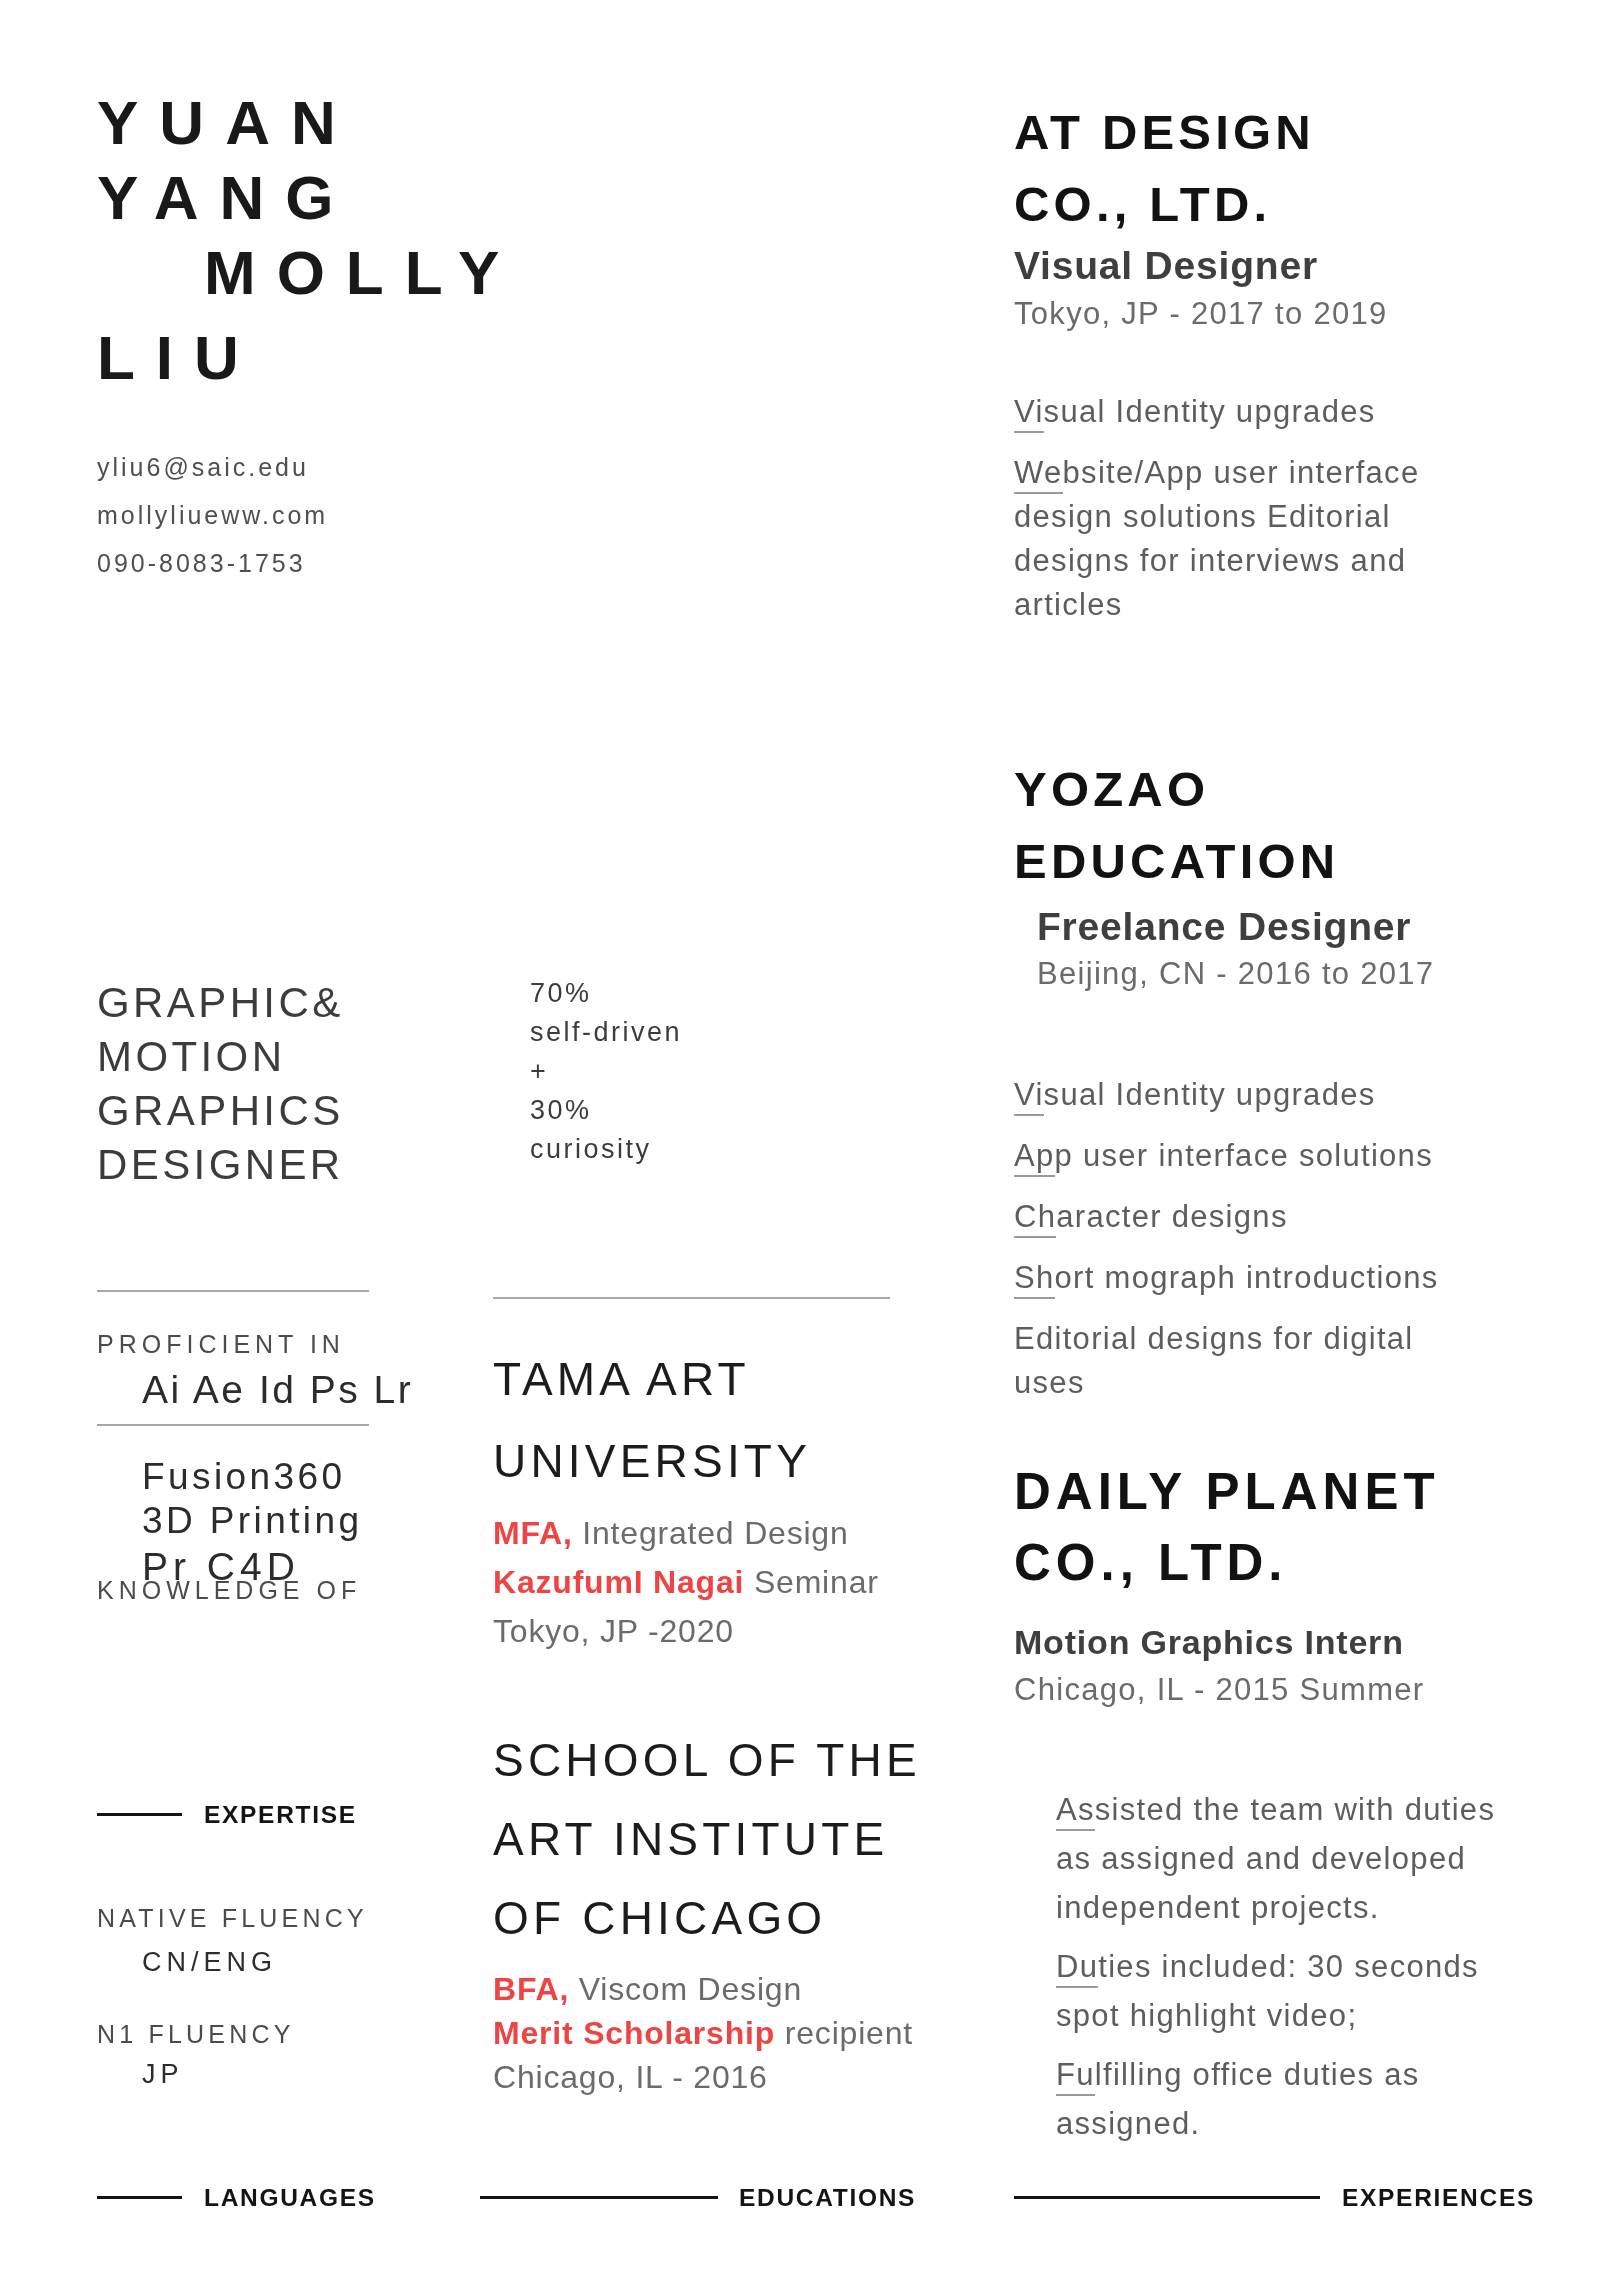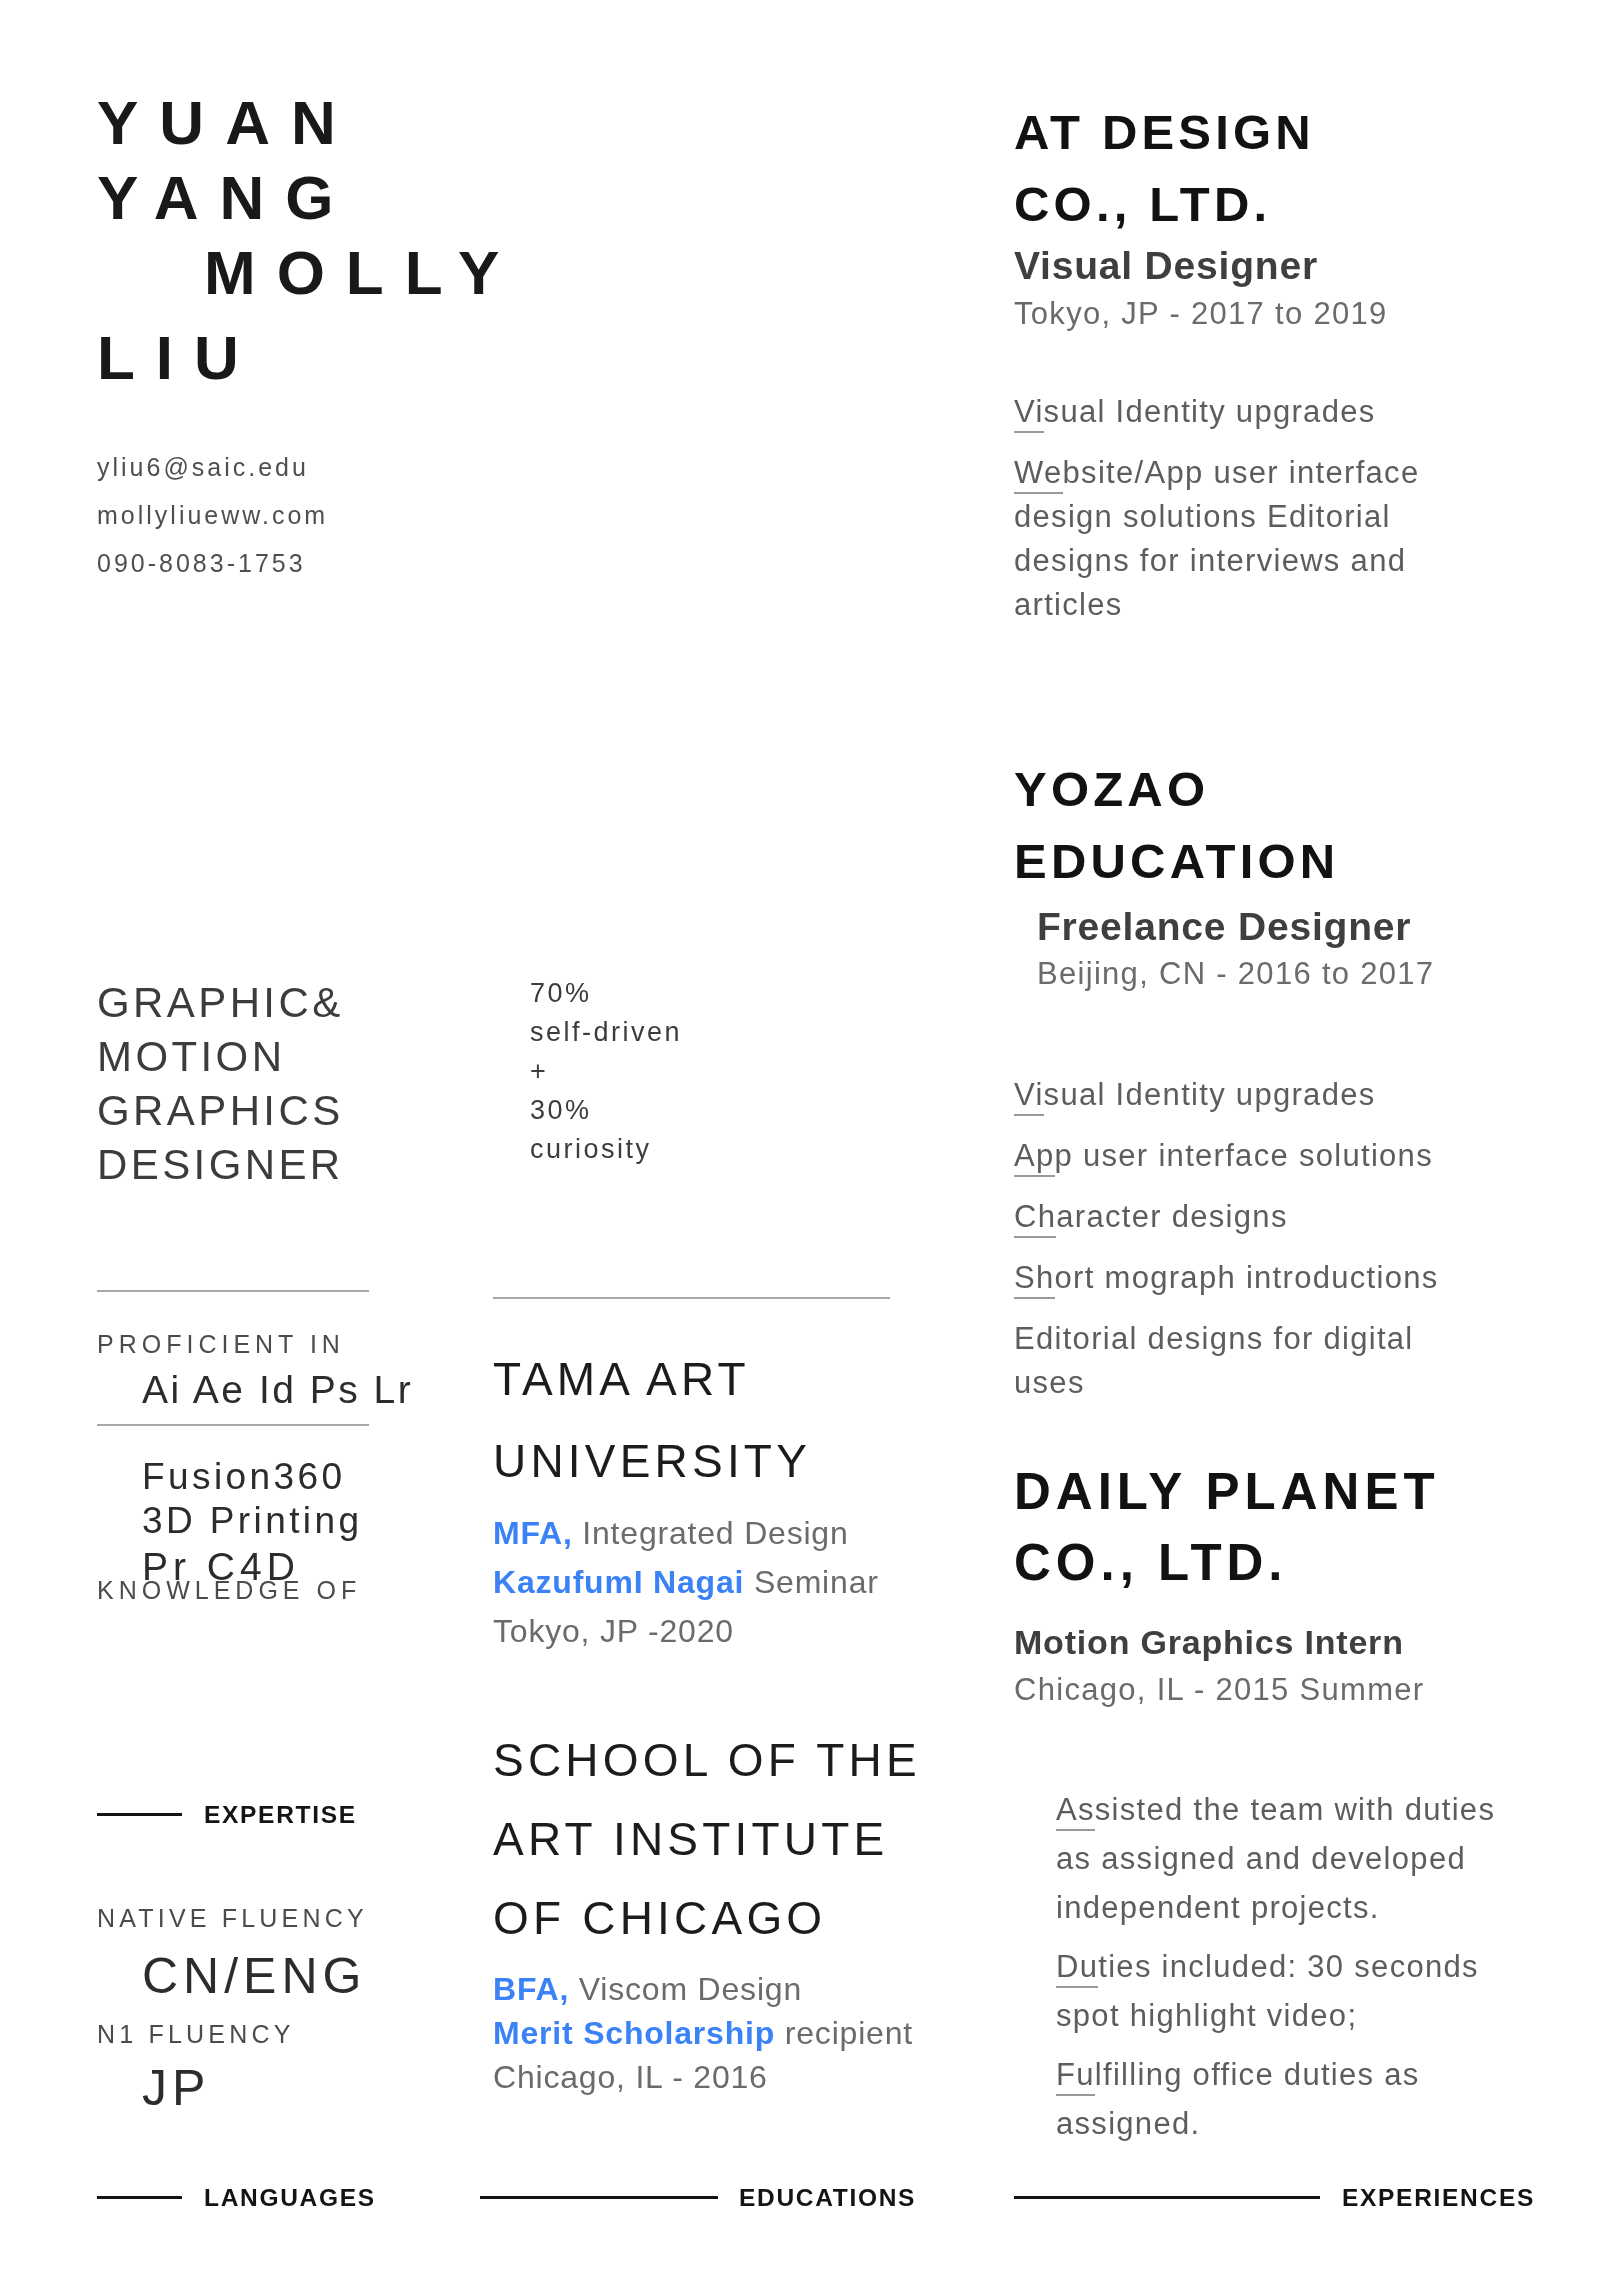--- a/index.html
+++ b/index.html
@@ -45,35 +45,35 @@
   .dline{height:3.4px;background:#141414;}
   .dlabel{
     font-size:24.5px;font-weight:700;letter-spacing:1.7px;color:#141414;
     white-space:nowrap;
   }
 
   
   .lbl{font-size:25px;font-weight:400;letter-spacing:5px;color:#4b4b4b;white-space:nowrap;line-height:1.2;}
   .val{font-weight:400;color:#2c2c2c;white-space:nowrap;line-height:1.2;margin-left:45px;}
   .val.big{font-size:39px;letter-spacing:2.5px;}
-  .val.cn{font-size:50px;letter-spacing:5px;}
+  .val.cn{font-size:27px;letter-spacing:5px;}
   .tools-block{line-height:44px;}
   .tools-block .val{font-size:37px;letter-spacing:3.4px;}
 
   
   .school-name{line-height:82px;}
   .school-name.three{line-height:79px;}
   .school-line{
     font-size:46px;font-weight:400;letter-spacing:4.2px;
     color:#1c1c1c;white-space:nowrap;
   }
   .detail-block{line-height:49px;}
   .detail-block.tight{line-height:44px;}
   .detail-line{margin:0;font-size:32px;font-weight:400;letter-spacing:0.8px;color:#6b6b6b;white-space:nowrap;}
-  .detail-line .strong{font-weight:700;color:#3b82f6;}
+  .detail-line .strong{font-weight:700;color:#ef4444;}
 
   
   .company{line-height:72px;}
   .company-line{
     font-size:49px;font-weight:700;letter-spacing:4.2px;
     color:#121212;white-space:nowrap;
   }
   .company.daily{line-height:71px;}
   .company.daily .company-line{font-size:51px;letter-spacing:5px;}
   .sub-block{line-height:48px;}

